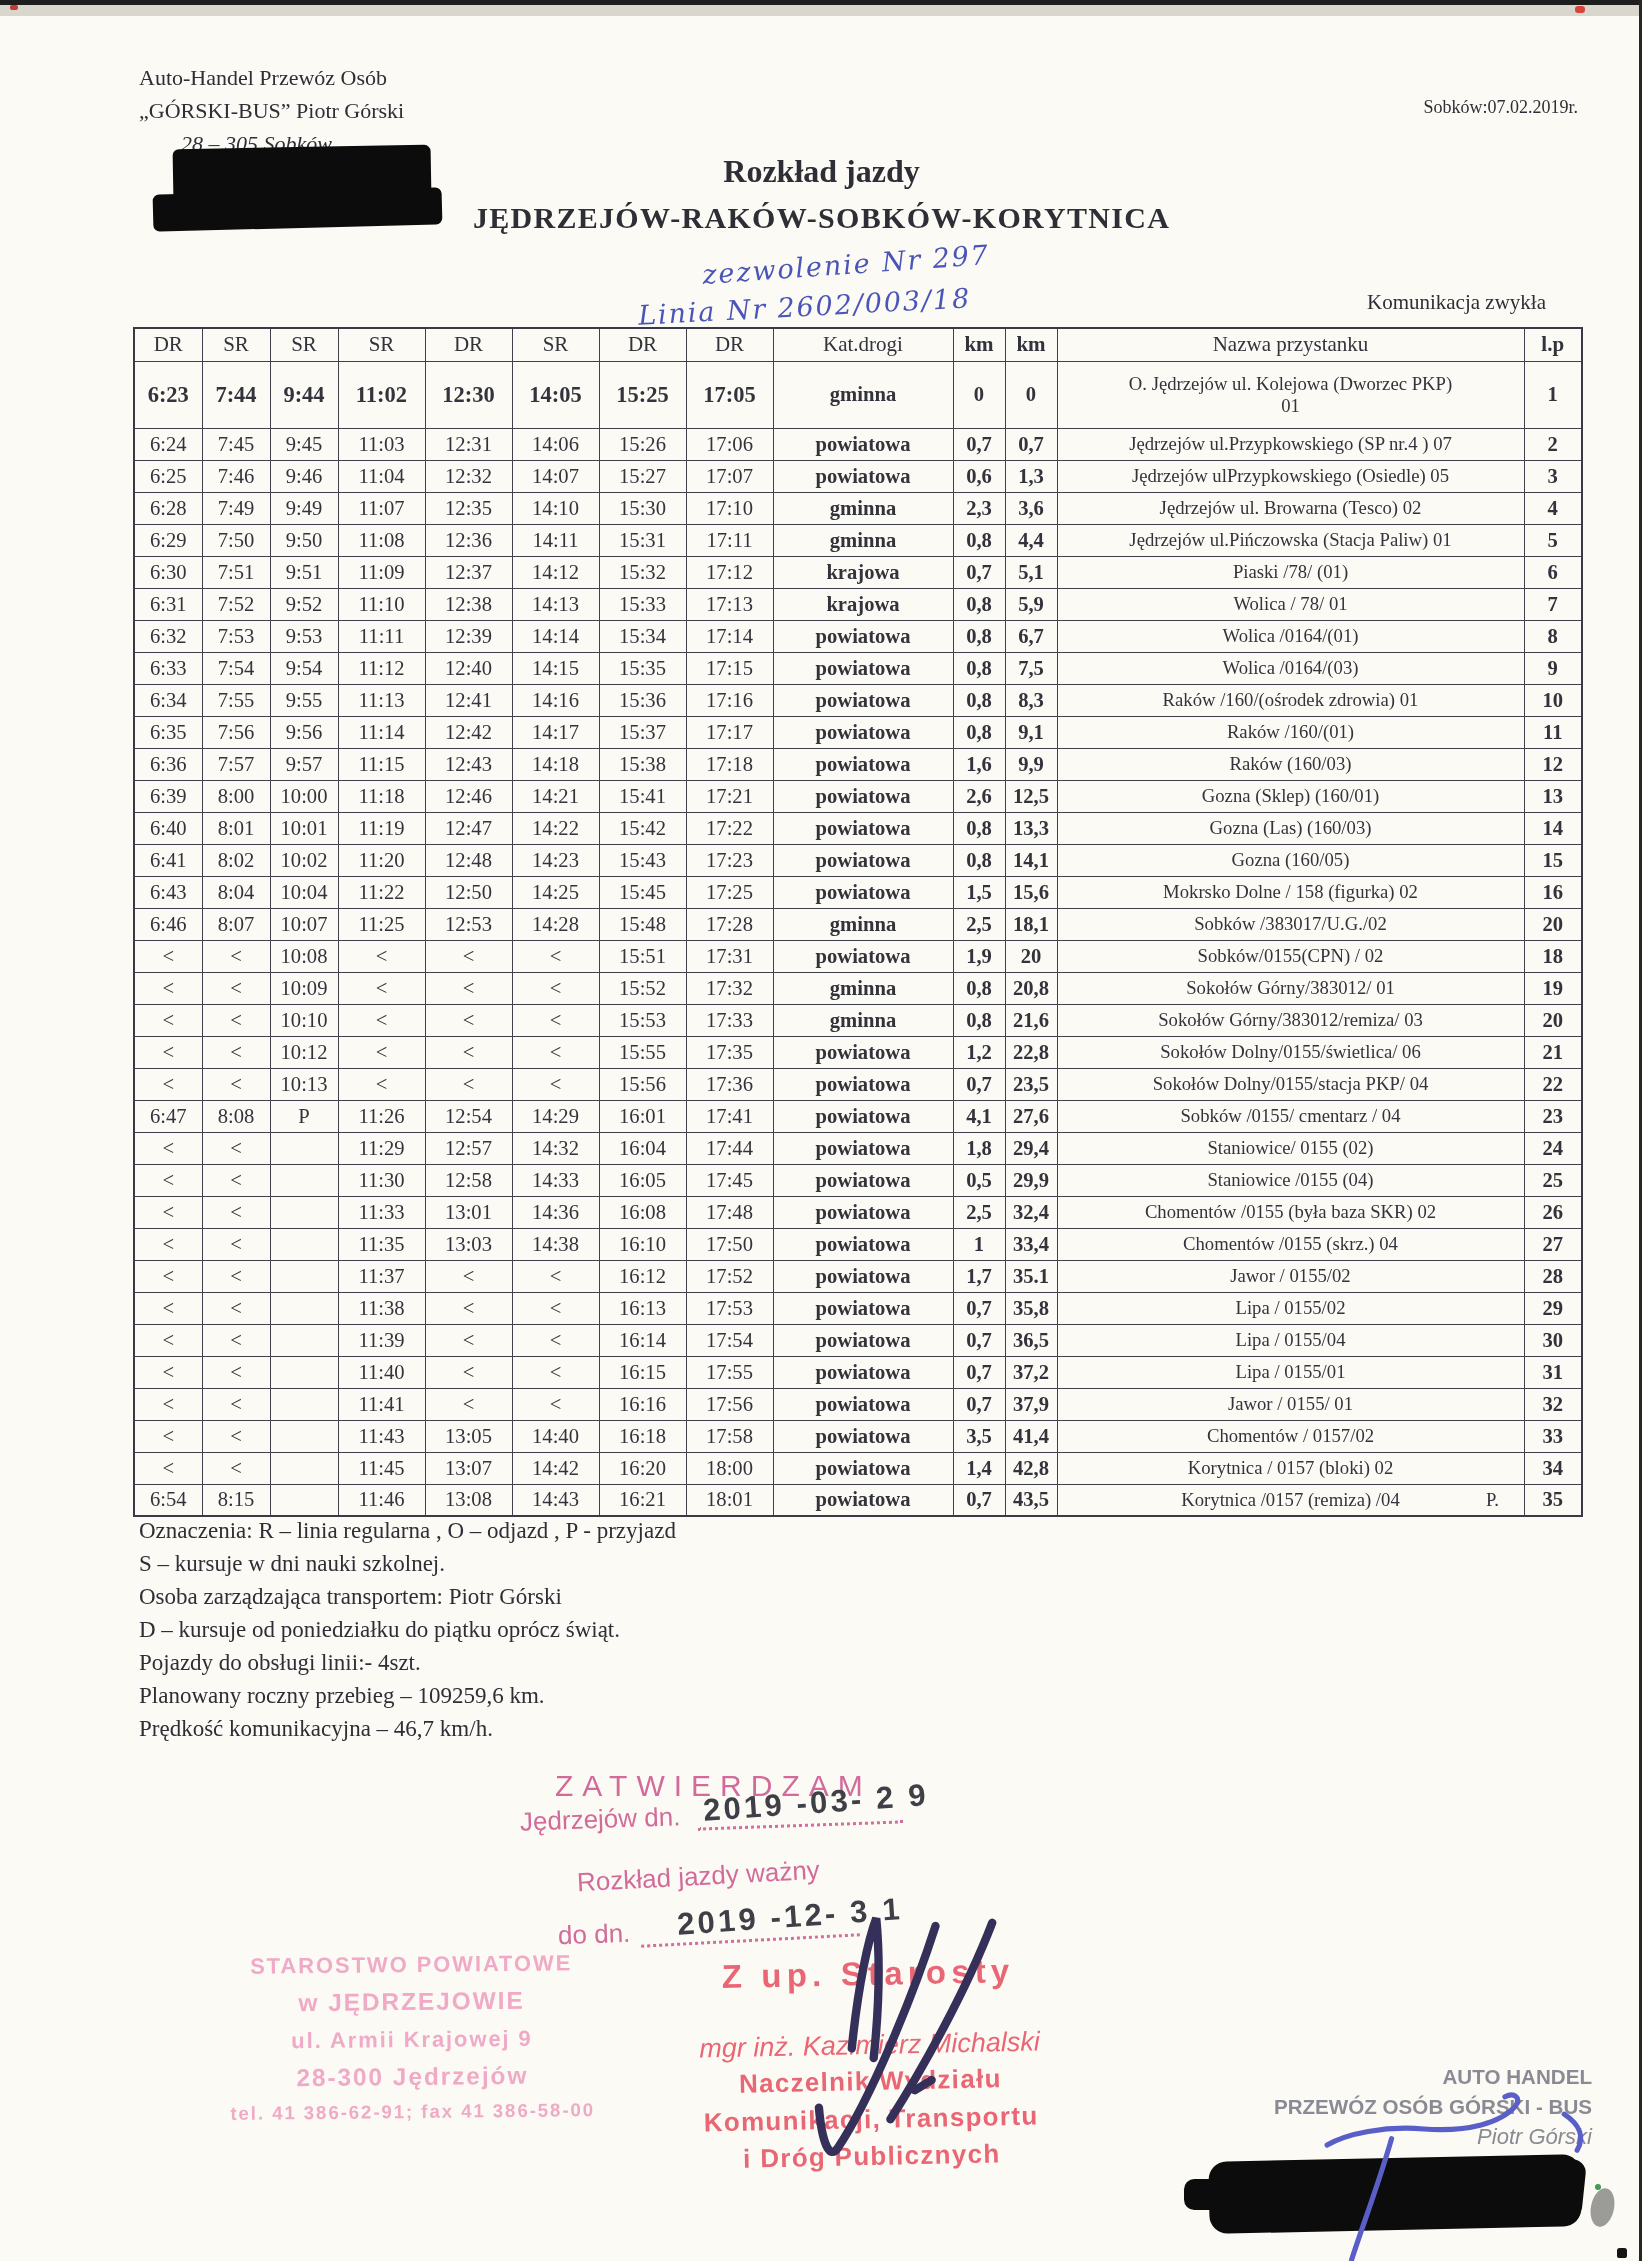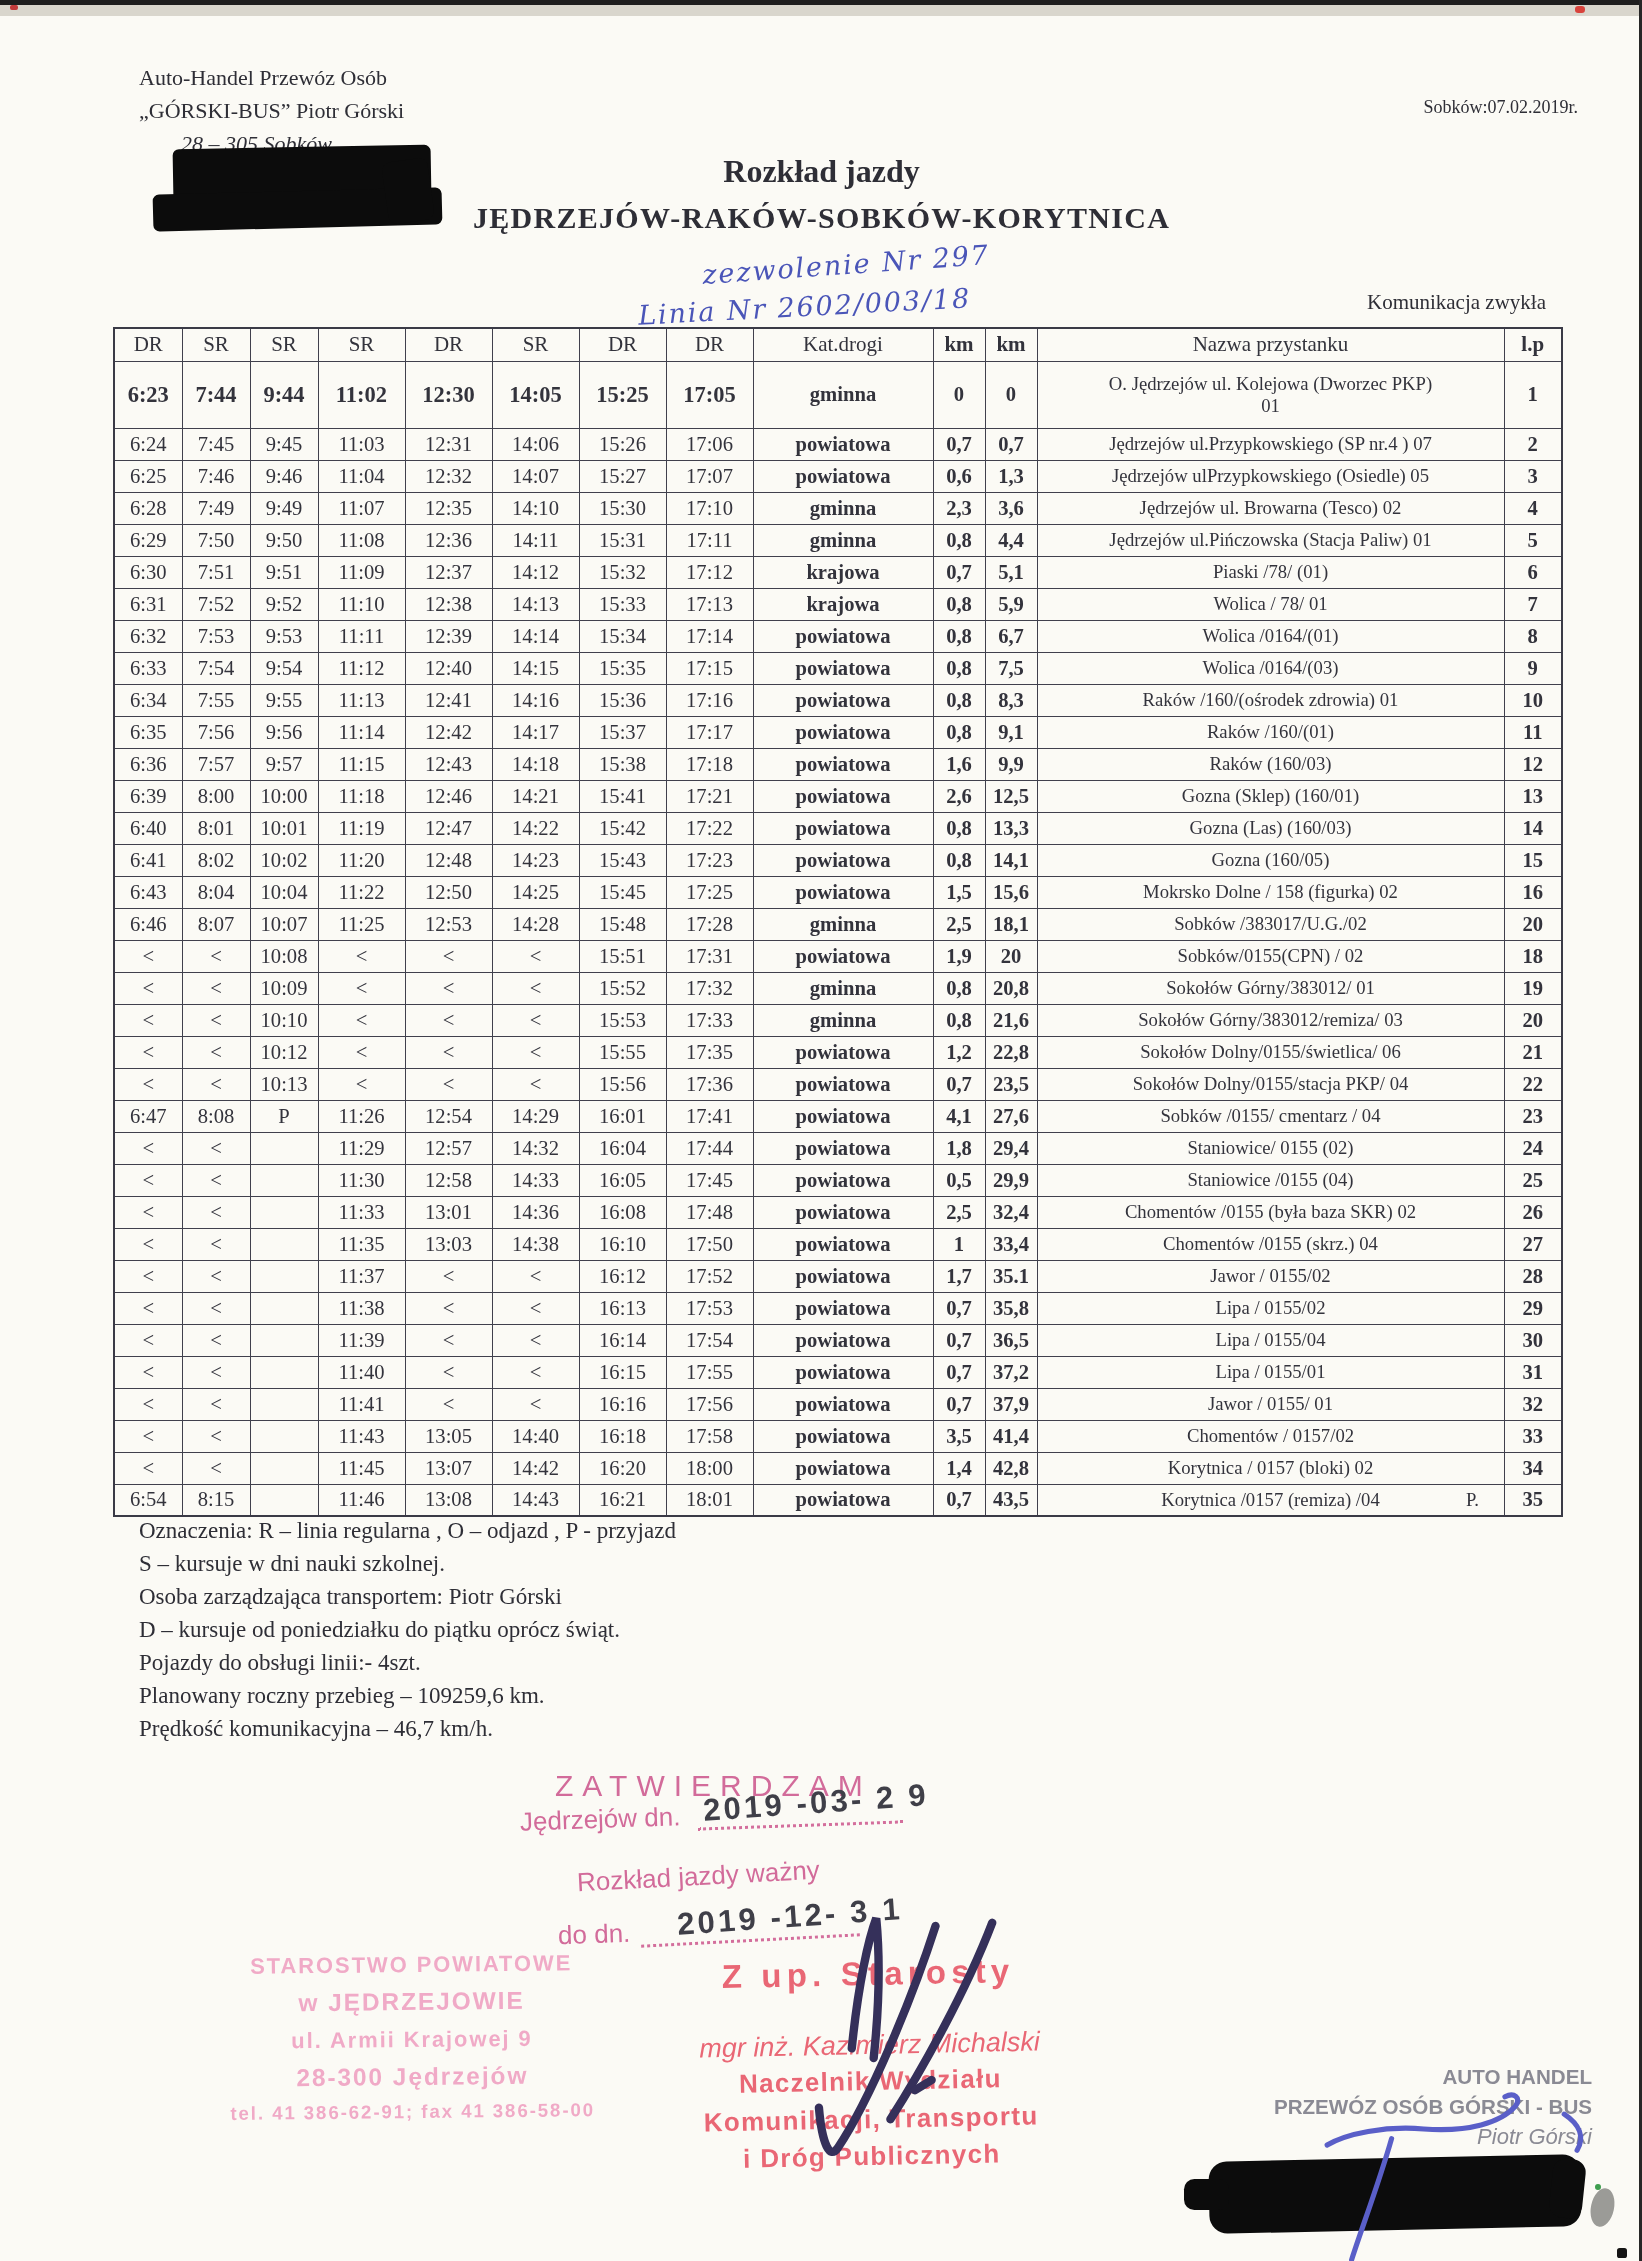--- a/index.html
+++ b/index.html
@@ -14,21 +14,21 @@
   .title{left:0;top:153px;width:1643px;text-align:center;font-size:32px;font-weight:bold;}
   .subtitle{left:0;top:201px;width:1643px;text-align:center;font-size:30px;font-weight:600;letter-spacing:1.3px;}
   .hand{color:#4a55b8;font-style:italic;font-size:27px;letter-spacing:1.9px;font-family:"DejaVu Serif",serif;}
   .hand1{left:702px;top:249px;transform:rotate(-4deg);}
   .hand2{left:638px;top:291px;transform:rotate(-3deg);}
   .komunikacja{left:1288px;top:290px;width:258px;text-align:right;font-size:21px;}
   
   table.tt{position:absolute;left:113px;top:327px;width:1446px;border-collapse:collapse;table-layout:fixed;}
   table.tt th,table.tt td{border:1.3px solid #40404c;text-align:center;vertical-align:middle;
       font-family:"Liberation Serif","DejaVu Serif",serif;color:#33333c;padding:0;}
-  table.tt{border:2.6px solid #3a3a46;}
+  table.tt{border:2.6px solid #3a3a46;margin-left:20px;}
   table.tt thead tr{height:33px;}
   table.tt th{font-size:21px;font-weight:normal;}
   table.tt th.bld{font-weight:bold;}
   table.tt tbody tr{height:32px;}
   table.tt tbody tr.first{height:67px;}
   td.time{font-size:20.6px;}
   tr.first td.time{font-weight:bold;font-size:22.5px;}
   td.kat{font-size:20.6px;font-weight:bold;}
   td.km{font-size:20.6px;font-weight:bold;}
   td.name{font-size:18.7px;white-space:pre-line;position:relative;}

